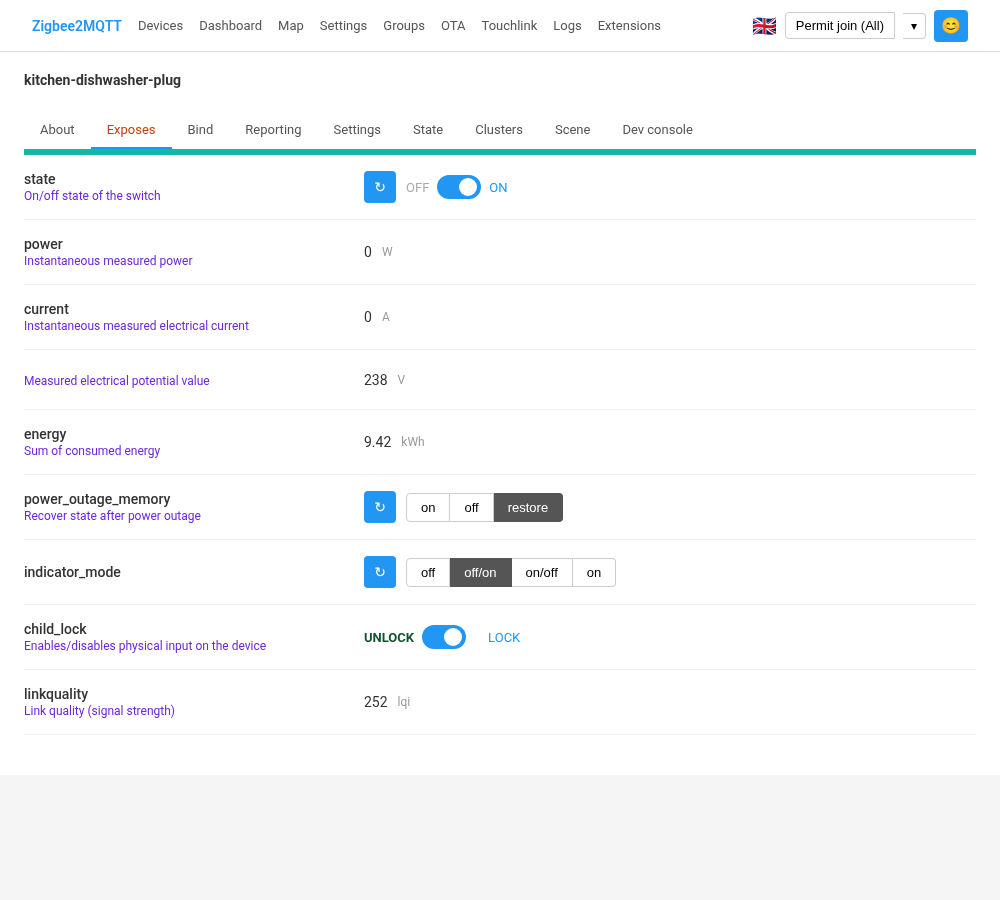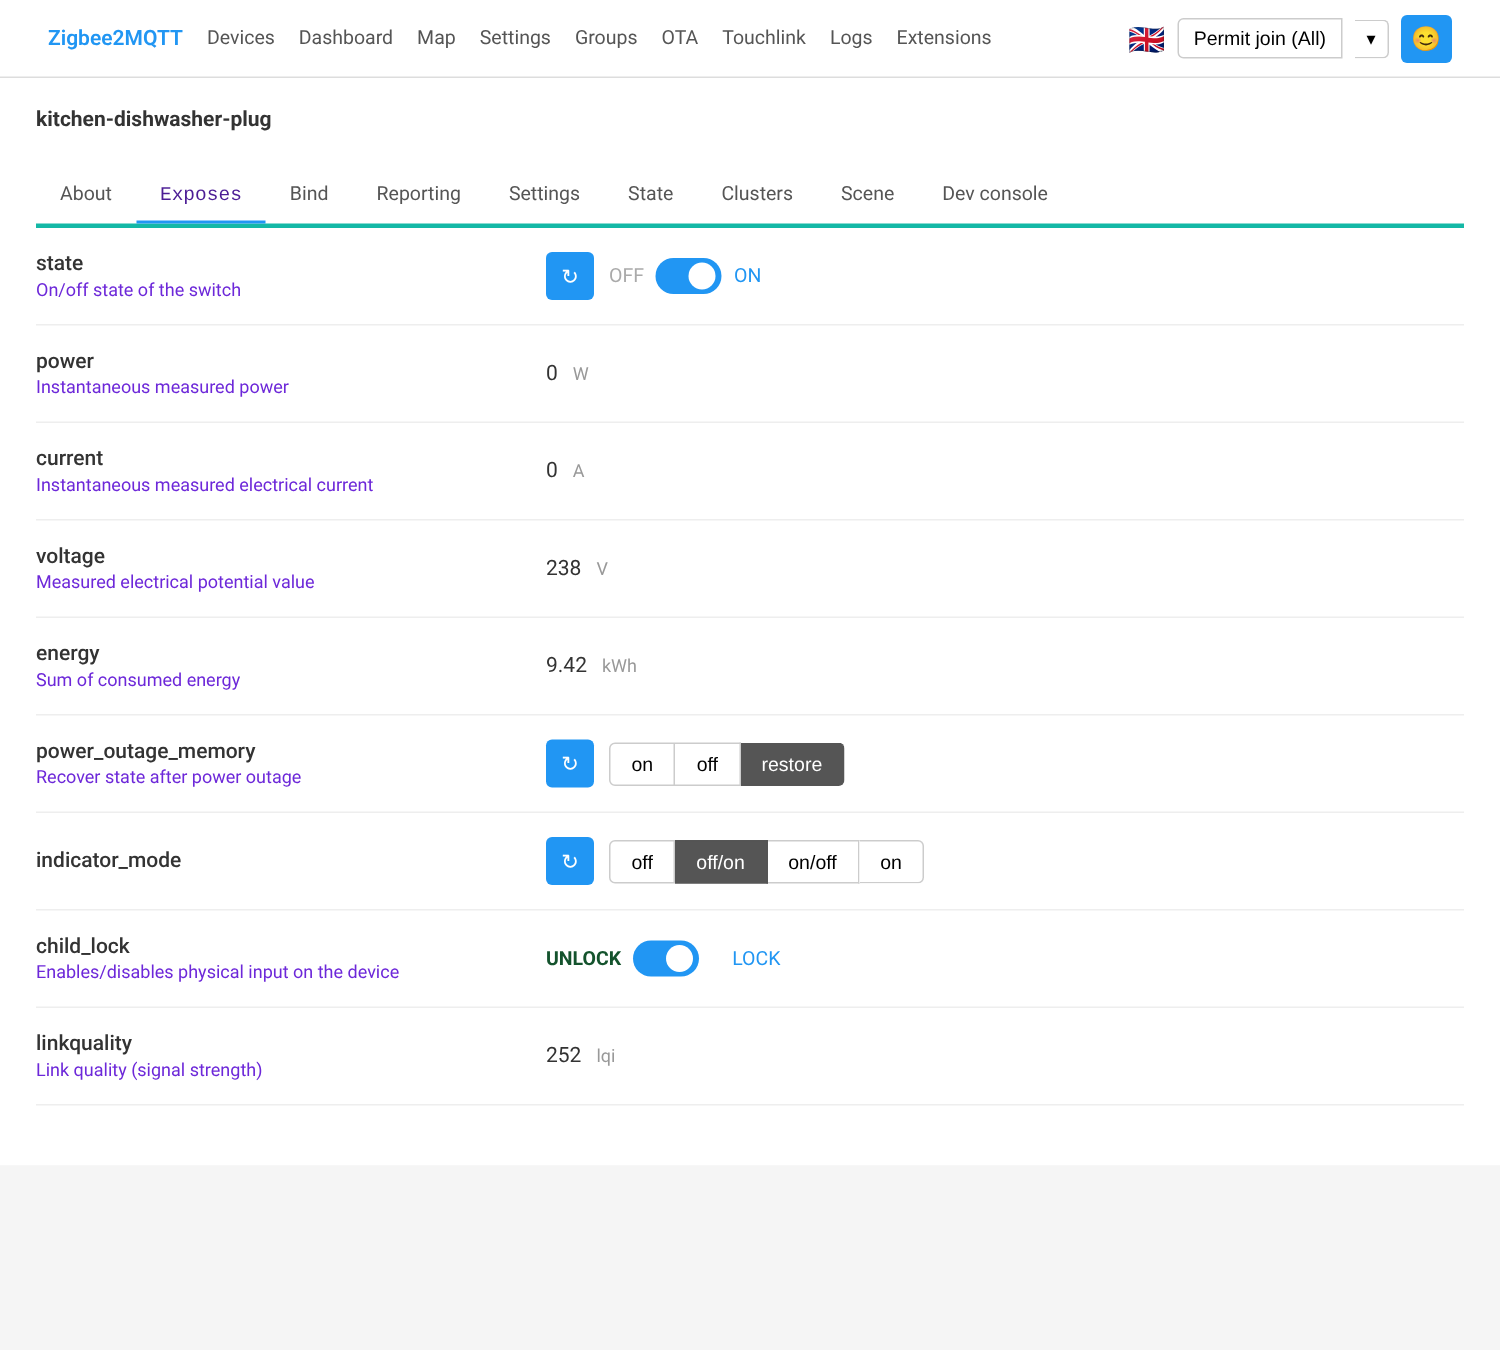--- a/index.html
+++ b/index.html
@@ -76,35 +76,34 @@
     .device-title {
       font-size: 14px;
       font-weight: 700;
       color: #333;
       margin-bottom: 24px;
     }
 
     
     .tabs {
       display: flex;
-      border-bottom: 3px solid #14b8a6;
+      border-bottom: 6px solid #14b8a6;
       gap: 0;
     }
     .tab {
       padding: 10px 16px;
       cursor: pointer;
       font-size: 13px;
       color: #555;
       border-bottom: 2px solid transparent;
       white-space: nowrap;
     }
     .tab.active {
-      color: #4c1d95;
+      color: #c2410c;
       border-bottom: 2px solid #2196F3;
-      font-family: Liberation Mono, monospace;
     }
 
     
     .properties-area {
       padding: 0 0 20px 0;
       background: #fff;
     }
     .prop-row {
       display: flex;
       align-items: center;
@@ -284,21 +283,20 @@
         <div class="prop-name">current</div>
         <div class="prop-desc">Instantaneous measured electrical current</div>
       </div>
       <div class="prop-control">
         <span class="prop-value">0</span>
         <span class="prop-unit"> A</span>
       </div>
     </div>
     <div class="prop-row">
       <div class="prop-info">
-        <div class="prop-name">voltage</div>
         <div class="prop-desc">Measured electrical potential value</div>
       </div>
       <div class="prop-control">
         <span class="prop-value">238</span>
         <span class="prop-unit"> V</span>
       </div>
     </div>
     <div class="prop-row">
       <div class="prop-info">
         <div class="prop-name">energy</div>

